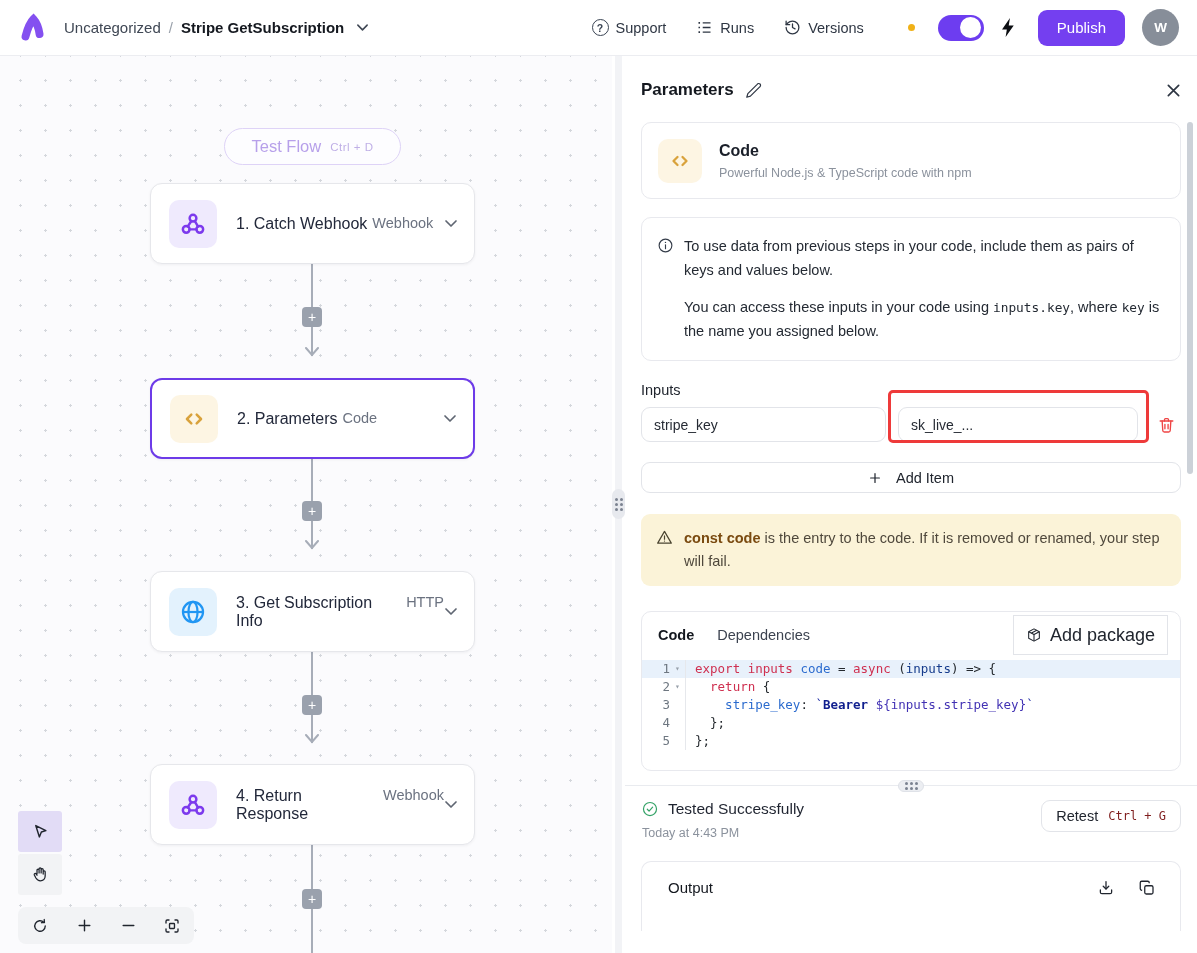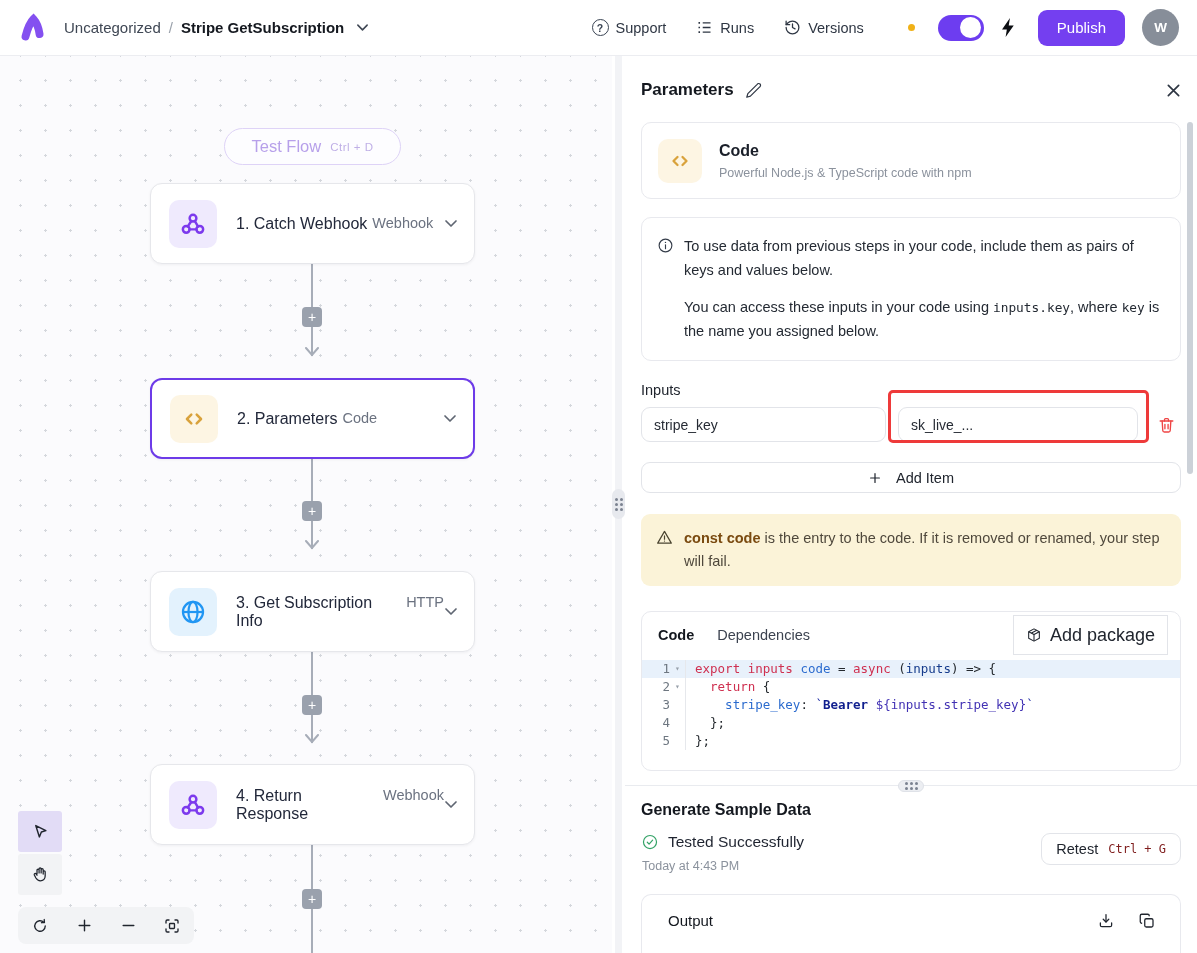--- a/index.html
+++ b/index.html
@@ -503,21 +503,20 @@
       <div class="p-handle">
           <i></i>
           <i></i>
           <i></i>
           <i></i>
           <i></i>
           <i></i>
         </div>
     </div>
 
-    <div class="sample-heading">Generate Sample Data</div>
     <div class="status-wrap">
       <div class="status-row">
         <span>
           <svg width="18" height="18" viewBox="0 0 24 24" fill="none" stroke="#33a266" stroke-width="1.6" stroke-linecap="round" stroke-linejoin="round">
             <circle cx="12" cy="12" r="8.7"></circle>
               <path d="M8.4 12.3l2.4 2.5 4.7-5.2"></path>
           </svg>
         </span>
         <span class="status-label">Tested Successfully</span>
       </div>

